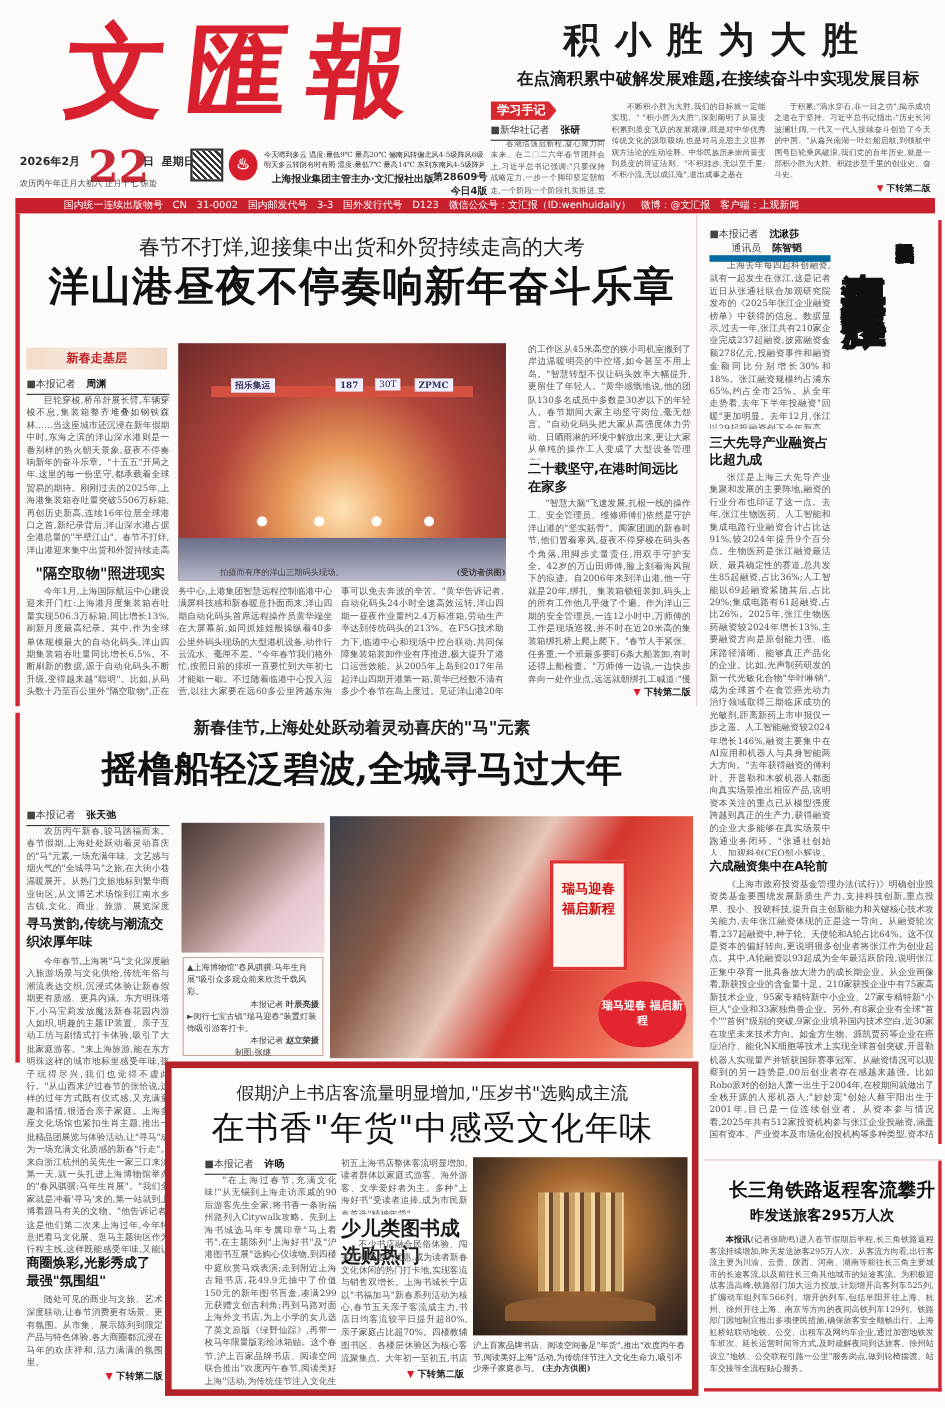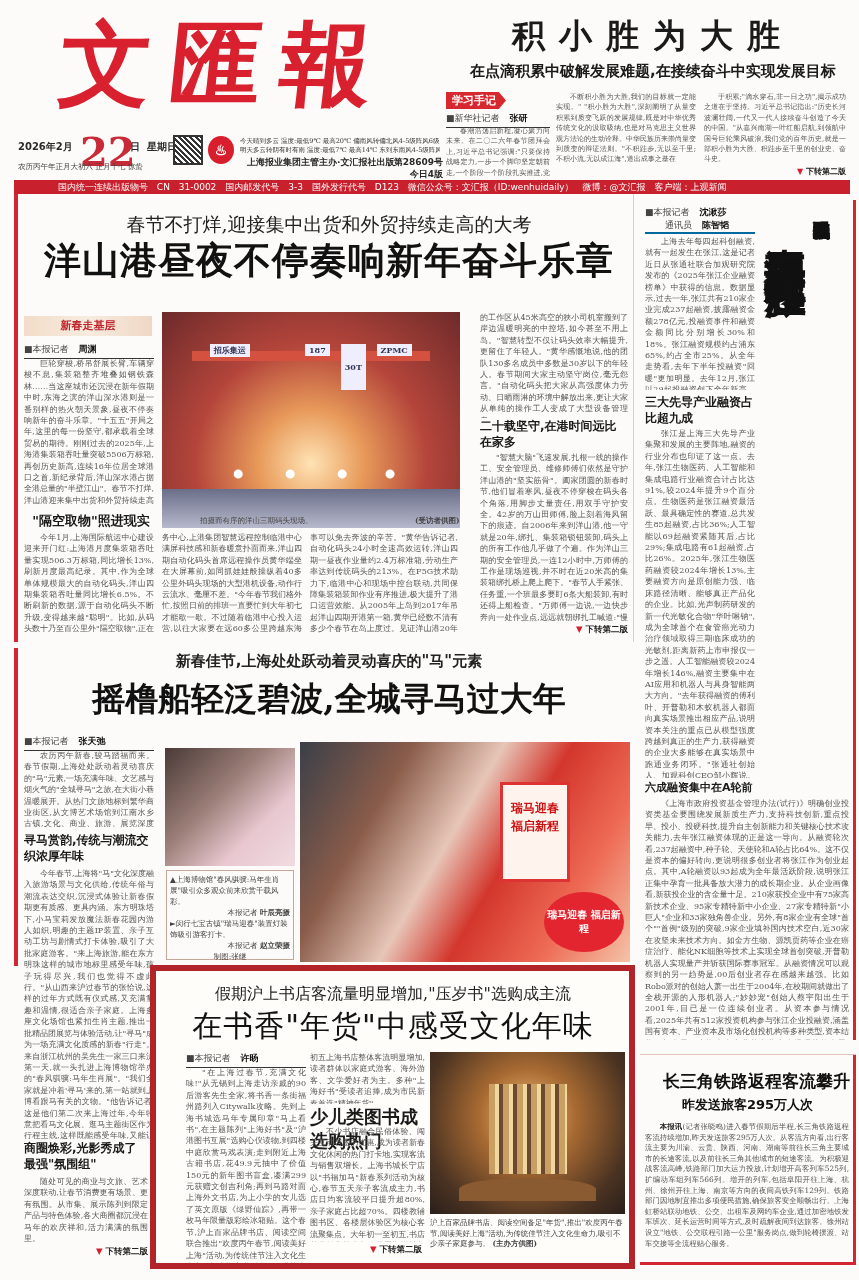--- a/index.html
+++ b/index.html
@@ -83,21 +83,21 @@
 <div class="abs banner">新春走基层</div>
 <div class="abs byline" style="left:24px;top:343px;width:130px">
   <span>■本报记者</span><b>周渊</b>
 </div>
 <div class="abs col" style="left:24px;top:358px;width:130px;height:148px">巨轮穿梭,桥吊舒展长臂,车辆穿梭不息,集装箱整齐堆叠如钢铁森林……当这座城市还沉浸在新年假期中时,东海之滨的洋山深水港则是一番别样的热火朝天景象,昼夜不停奏响新年的奋斗乐章。"十五五"开局之年,这里的每一份坚守,都承载着全球贸易的期待。刚刚过去的2025年,上海港集装箱吞吐量突破5506万标箱,再创历史新高,连续16年位居全球港口之首,新纪录背后,洋山深水港占据全港总量的"半壁江山"。春节不打烊,洋山港迎来集中出货和外贸持续走高的大考,全港工作人员舍弃与家人团聚的时光,在保供保畅一线默默守护每一批货物出行,保障国际物流链畅通有序。</div>
 
 <div class="abs photo-port">
   <div class="gantry"></div>
   <div style="position:absolute;left:16%;top:15%;background:#eef;color:#335;font-size:8px;font-weight:bold;padding:1px 4px">招乐集运</div>
   <div style="position:absolute;left:48%;top:15%;background:#eef;color:#335;font-size:8px;font-weight:bold;padding:1px 4px">187</div>
-  <div style="position:absolute;left:60%;top:15%;background:#eef;color:#335;font-size:8px;font-weight:bold;padding:18px 4px">30T</div>
+  <div style="position:absolute;left:60%;top:15%;background:#eef;color:#335;font-size:8px;font-weight:normal;padding:1px 4px">30T</div>
   <div style="position:absolute;left:72%;top:15%;background:#eef;color:#335;font-size:8px;font-weight:bold;padding:1px 4px">ZPMC</div>
   <div style="position:absolute;left:15%;bottom:18%;width:70%;height:14%;background:radial-gradient(circle at 15% 50%,#fff 0 4px,transparent 5px),radial-gradient(circle at 40% 50%,#fff 0 4px,transparent 5px),radial-gradient(circle at 65% 50%,#fff 0 4px,transparent 5px),radial-gradient(circle at 88% 50%,#fff 0 4px,transparent 5px)"></div>
   <div style="position:absolute;left:0;right:0;bottom:0;height:18%;background:linear-gradient(#6a6e88,#b7b9cc)"></div>
 </div>
 <div class="abs caption" style="left:200px;top:516px">拍摄而有序的洋山三期码头现场。</div>
 <div class="abs caption" style="left:415px;top:516px;font-weight:bold">(受访者供图)</div>
 
 <div class="abs subhead" style="left:24px;top:512px;width:134px;font-size:13px;text-align:center">"隔空取物"照进现实</div>
 <div class="abs col" style="left:24px;top:532px;width:130px;height:102px">今年1月,上海国际航运中心建设迎来开门红:上海港月度集装箱吞吐量实现506.3万标箱,同比增长13%,刷新月度最高纪录。其中,作为全球单体规模最大的自动化码头,洋山四期集装箱吞吐量同比增长6.5%。不断刷新的数据,源于自动化码头不断升级,变得越来越"聪明"。比如,从码头数十乃至百公里外"隔空取物",正在照进现实。在毗邻于滴水湖畔的临港国际航运服</div>
 <div class="abs col" style="left:162px;top:532px;width:140px;height:102px;text-indent:0">务中心,上港集团智慧远程控制临港中心满屏科技感和新春暖意扑面而来,洋山四期自动化码头首席远程操作员黄华端坐在大屏幕前,如同抓娃娃般操纵着40多公里外码头现场的大型港机设备,动作行云流水、毫厘不差。"今年春节我们格外忙,按照日前的排班一直要忙到大年初七才能歇一歇。不过随着临港中心投入运营,以往大家要在远60多公里跨越东海大桥上岛,今年不少同</div>
@@ -105,21 +105,21 @@
 <div class="abs col" style="left:480px;top:312px;width:148px;height:106px;text-indent:0">的工作区从45米高空的狭小司机室搬到了岸边温暖明亮的中控塔,如今甚至不用上岛。"智慧转型不仅让码头效率大幅提升,更留住了年轻人。"黄华感慨地说,他的团队130多名成员中多数是30岁以下的年轻人。春节期间大家主动坚守岗位,毫无怨言。"自动化码头把大家从高强度体力劳动、日晒雨淋的环境中解放出来,更让大家从单纯的操作工人变成了大型设备管理者"。</div>
 <div class="abs subhead" style="left:480px;top:418px;width:148px;font-size:12px;line-height:16px">二十载坚守,在港时间远比在家多</div>
 <div class="abs col" style="left:480px;top:452px;width:148px;height:172px">"智慧大脑"飞速发展,扎根一线的操作工、安全管理员、维修师傅们依然是守护洋山港的"坚实筋骨"。阖家团圆的新春时节,他们冒着寒风,昼夜不停穿梭在码头各个角落,用脚步丈量责任,用双手守护安全。42岁的万山田师傅,脸上刻着海风留下的痕迹。自2006年来到洋山港,他一守就是20年,绑扎、集装箱锁钮装卸,码头上的所有工作他几乎做了个遍。作为洋山三期的安全管理员,一连12小时中,万师傅的工作是现场巡视,并不时在近20米高的集装箱绑扎桥上爬上爬下。"春节人手紧张、任务重,一个班最多要盯6条大船装卸,有时还得上船检查。"万师傅一边说,一边快步奔向一处作业点,远远就朝绑扎工喊道:"慢点来,安全第一!" 20年坚守中,万师傅把家安在了附近的泥城镇,只有3次春节回重庆老家与家人团聚,在港时间远比在家时间多。</div>
 <div class="abs turn" style="left:540px;top:624px;width:88px">下转第二版</div>
 
 <div class="abs sidebar-story"></div>
 <div class="abs vtitle" style="left:812px;top:208px;font-size:17px;line-height:20px;height:260px;font-family:'DejaVu Sans',sans-serif">去年融资规模和活跃度实现双位数上扬</div>
 <div class="abs vtitle" style="left:762px;top:214px;font-size:42px;line-height:46px;height:800px;letter-spacing:2px">上海每四起科创融资就有一起在张江</div>
 <div class="abs byline" style="left:645px;top:206px;width:110px;border-bottom:none">
   <div><span>■本报记者</span><b>沈湫莎</b></div>
-  <div style="padding-left:20px;border-bottom:2px solid #0369a1"><span>通讯员</span><b>陈智韬</b></div>
+  <div style="padding-left:20px;border-bottom:6px solid #0369a1"><span>通讯员</span><b>陈智韬</b></div>
 </div>
 <div class="abs col" style="left:645px;top:236px;width:110px;height:154px">上海去年每四起科创融资,就有一起发生在张江,这是记者近日从张通社联合加观研究院发布的《2025年张江企业融资榜单》中获得的信息。数据显示,过去一年,张江共有210家企业完成237起融资,披露融资金额278亿元,投融资事件和融资金额同比分别增长30%和18%。张江融资规模约占浦东65%,约占全市25%。从全年走势看,去年下半年投融资"回暖"更加明显。去年12月,张江以29起投融资创下全年新高。从平均数看,每月发生20起投融资,如以工作日计,几乎每天都有投融资在张江发生。</div>
 <div class="abs subhead" style="left:645px;top:394px;width:112px;font-size:12px;line-height:16px">三大先导产业融资占比超九成</div>
 <div class="abs col" style="left:645px;top:428px;width:110px;height:350px">张江是上海三大先导产业集聚和发展的主要阵地,融资的行业分布也印证了这一点。去年,张江生物医药、人工智能和集成电路行业融资合计占比达91%,较2024年提升9个百分点。生物医药是张江融资最活跃、最具确定性的赛道,总共发生85起融资,占比36%;人工智能以69起融资紧随其后,占比29%;集成电路有61起融资,占比26%。2025年,张江生物医药融资较2024年增长13%,主要融资方向是原创能力强、临床路径清晰、能够真正产品化的企业。比如,光声制药研发的新一代光敏化合物"华叶啉钠",成为全球首个在食管癌光动力治疗领域取得三期临床成功的光敏剂,距离新药上市申报仅一步之遥。人工智能融资较2024年增长146%,融资主要集中在AI应用和机器人与具身智能两大方向。"去年获得融资的傅利叶、开普勒和木蚁机器人都面向真实场景推出相应产品,说明资本关注的重点已从模型强度跨越到真正的生产力,获得融资的企业大多能够在真实场景中跑通业务闭环。"张通社创始人、加观科创CEO邹小辉说。集成电路融资较2024年增长33%,集中在IC设计、半导体材料等环节,主要流向"补短板、强能力、技术关键节点"的方向。</div>
 <div class="abs subhead" style="left:645px;top:780px;width:110px;font-size:11px">六成融资集中在A轮前</div>
 <div class="abs col" style="left:645px;top:798px;width:204px;height:242px">《上海市政府投资基金管理办法(试行)》明确创业投资类基金要围绕发展新质生产力,支持科技创新,重点投早、投小、投硬科技,提升自主创新能力和关键核心技术攻关能力,去年张江融资体现的正是这一导向。从融资轮次看,237起融资中,种子轮、天使轮和A轮占比64%。这不仅是资本的偏好转向,更说明很多创业者将张江作为创业起点。其中,A轮融资以93起成为全年最活跃阶段,说明张江正集中孕育一批具备放大潜力的成长期企业。从企业画像看,新获投企业的含金量十足。210家获投企业中有75家高新技术企业、95家专精特新中小企业、27家专精特新"小巨人"企业和33家独角兽企业。另外,有8家企业有全球"首个""首例"级别的突破,9家企业填补国内技术空白,近30家在攻坚未来技术方向。如金方生物、源凯贾药等企业在癌症治疗、能化NK细胞等技术上实现全球首创突破,开普勒机器人实现量产并斩获国际赛事冠军。从融资情况可以观察到的另一趋势是,00后创业者存在感越来越强。比如Robo派对的创始人萧一出生于2004年,在校期间就做出了全栈开源的人形机器人;"妙妙宠"创始人蔡宇阳出生于2001年,目已是一位连续创业者。从资本参与情况看,2025年共有512家投资机构参与张江企业投融资,涵盖国有资本、产业资本及市场化创投机构等多种类型,资本结构更加多元。上海未来产业基金董事会经理芊然表示,以"科学家+创业者+投资人"为核心的孵化新模式正在推动颠覆式创新加速到来。</div>
 
 <div class="abs frame2"></div>
 <div class="abs" style="left:24px;top:652px;width:610px;font-size:15px;text-align:center;font-family:'DejaVu Sans',sans-serif;font-weight:bold;color:#222">新春佳节,上海处处跃动着灵动喜庆的"马"元素</div>
 <div class="abs" style="left:24px;top:676px;width:610px;font-size:33px;line-height:46px;text-align:center;font-weight:bold;color:#111">摇橹船轻泛碧波,全城寻马过大年</div>

